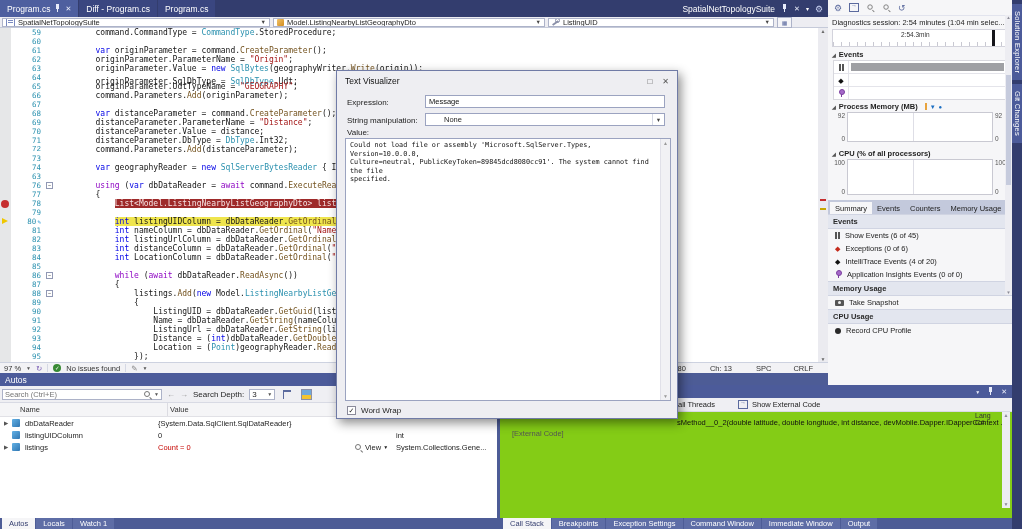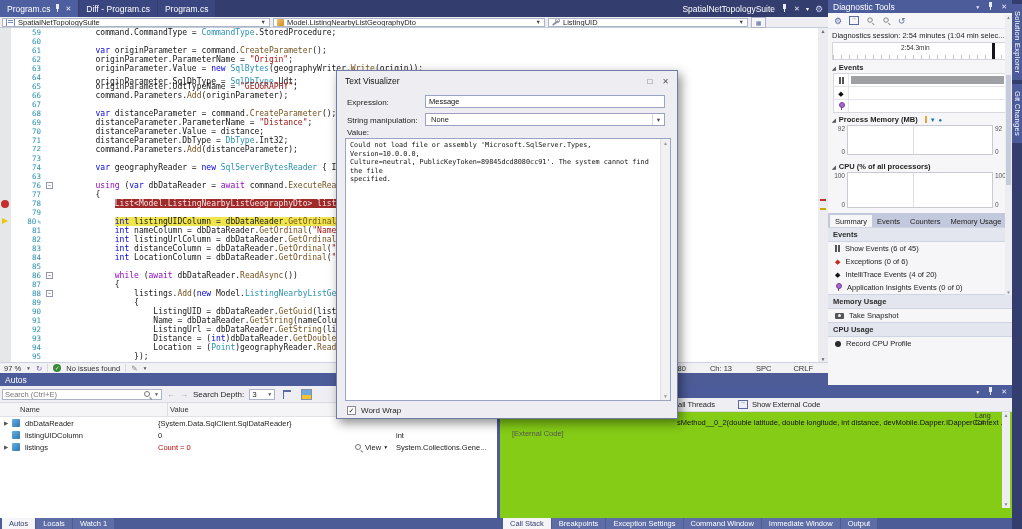--- a/index.html
+++ b/index.html
@@ -155,21 +155,21 @@
   
   #dialog{left:336px;top:70px;width:342px;height:349px;background:#EEEEF2;border:1px solid #707BA6;
     box-shadow:3px 4px 10px rgba(0,0,0,.45);z-index:50;box-sizing:border-box}
   #dlg-title{height:20px;display:flex;align-items:center;padding:0 8px;font-size:8.5px;color:#111;gap:4px}
   #dlg-title .wbtns{margin-left:auto;display:flex;gap:10px;color:#555;font-size:8px}
   .dlbl{position:absolute;font-size:8px;color:#222}
   .dinput{position:absolute;left:88px;width:240px;height:13px;background:#FFF;border:1px solid #9BA3C0;
     box-sizing:border-box;font-family:"Liberation Sans",sans-serif;font-size:7.5px;color:#111;padding:0 3px}
   .dcombo{position:absolute;left:88px;width:240px;height:13px;background:#FFF;border:1px solid #9BA3C0;
     box-sizing:border-box;display:flex;align-items:center;font-size:7.5px}
-  .dcombo .txt{flex:1;padding-left:5px}
+  .dcombo .txt{flex:1;padding-left:18px}
   .dcombo .dd{width:11px;height:100%;border-left:1px solid #D5D8E4;display:flex;align-items:center;justify-content:center;color:#444;font-size:5.5px}
   #dlg-value{position:absolute;left:8px;top:67px;width:326px;height:263px;background:#FFF;border:1px solid #9BA3C0;box-sizing:border-box}
   #dlg-value pre{margin:2px 13px 0 4px;font-family:"DejaVu Sans Mono",monospace;font-size:6.8px;line-height:8.6px;color:#111;white-space:pre-wrap}
   #dlg-value .lane{position:absolute;right:0;top:0;bottom:0;width:9px;background:#F1F1F4;border-left:1px solid #E0E0E8}
   #dlg-value .lane .up{position:absolute;top:1px;left:0;width:9px;text-align:center;font-size:5px;color:#9A9A9A}
   #dlg-value .lane .dn{position:absolute;bottom:1px;left:0;width:9px;text-align:center;font-size:5px;color:#9A9A9A}
   #dlg-wrap{position:absolute;left:10px;top:335px;display:flex;align-items:center;gap:5px}
   .cb{width:9px;height:9px;border:1px solid #8A8A9A;background:#FFF;display:inline-flex;align-items:center;justify-content:center;font-size:7px;color:#222;box-sizing:border-box}
 </style>
 </head>
@@ -202,21 +202,21 @@
     <div class="combo" style="width:268px">
       <span class="fileicon"></span>
       <span>SpatialNetTopologySuite</span>
       <span class="carr">▼</span>
     </div>
     <div class="combo" style="width:272px">
       <span class="classicon"></span>
       <span>Model.ListingNearbyListGeographyDto</span>
       <span class="carr">▼</span>
     </div>
-    <div class="combo" style="width:200px">
+    <div class="combo" style="width:226px">
       <span class="wrench"></span>
       <span>ListingUID</span>
       <span class="carr">▼</span>
     </div>
     <div class="navbtn">▦</div>
   </div>
 
   <div id="editor" class="abs">
     <div id="bpmargin"></div>
     <div id="ed-lines">
@@ -436,28 +436,20 @@
         <div class="btab active">Call Stack</div>
         <div class="btab">Breakpoints</div>
         <div class="btab">Exception Settings</div>
         <div class="btab">Command Window</div>
         <div class="btab">Immediate Window</div>
         <div class="btab">Output</div>
       </div>
   </div>
 
   <div id="diag" class="abs">
-    <div class="twtitle">
-      <span>Diagnostic Tools</span>
-      <span class="twicons">
-        <span style="font-size:5px">▼</span>
-        <span class="pin"></span>
-        <span>✕</span>
-      </span>
-    </div>
     <div id="diag-toolbar">
       <span>⚙</span>
       <span class="extw" style="border-color:#5B6A9E"></span>
       <span class="mag" style="transform:scale(.9)"></span>
       <span class="mag" style="transform:scale(.9)"></span>
       <span>↺</span>
     </div>
     <div id="diag-session">Diagnostics session: 2:54 minutes (1:04 min selec...</div>
     <div id="diag-timeline">
       <span class="tlabel">2:54.3min</span>

